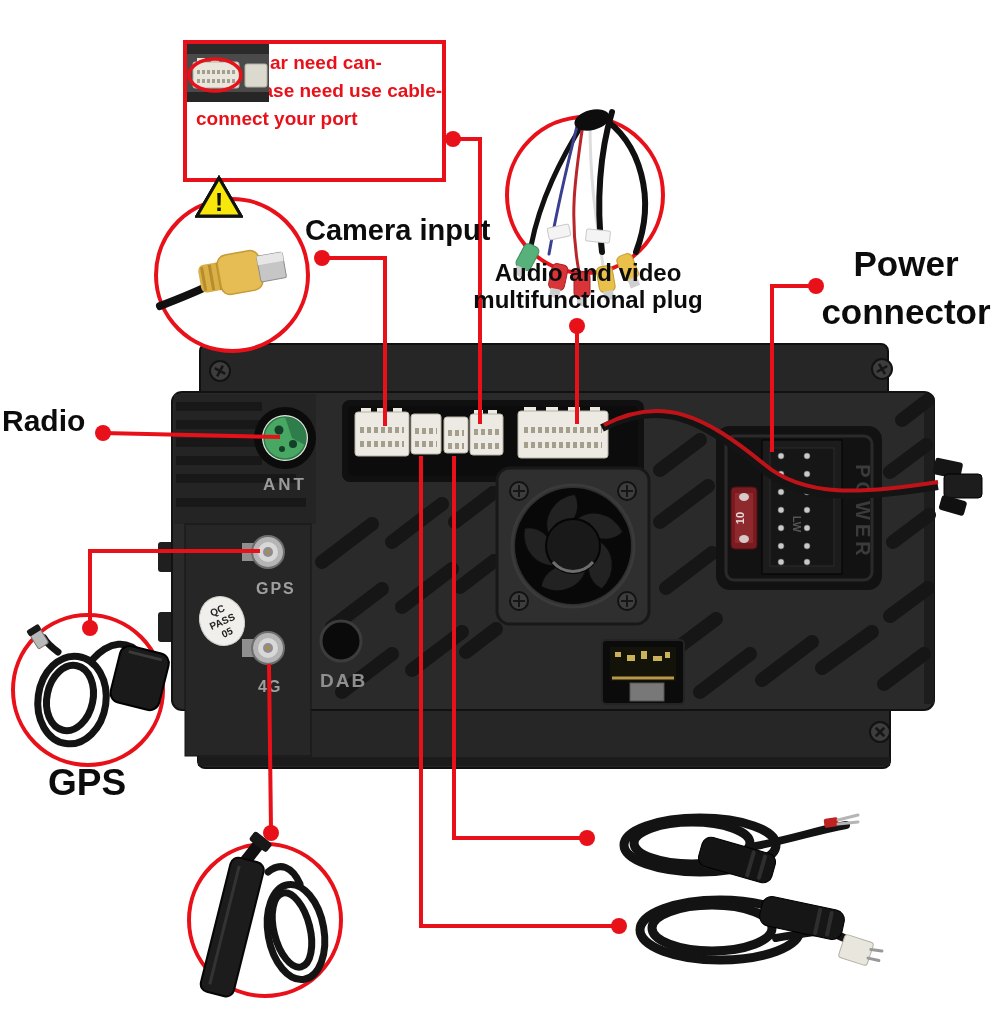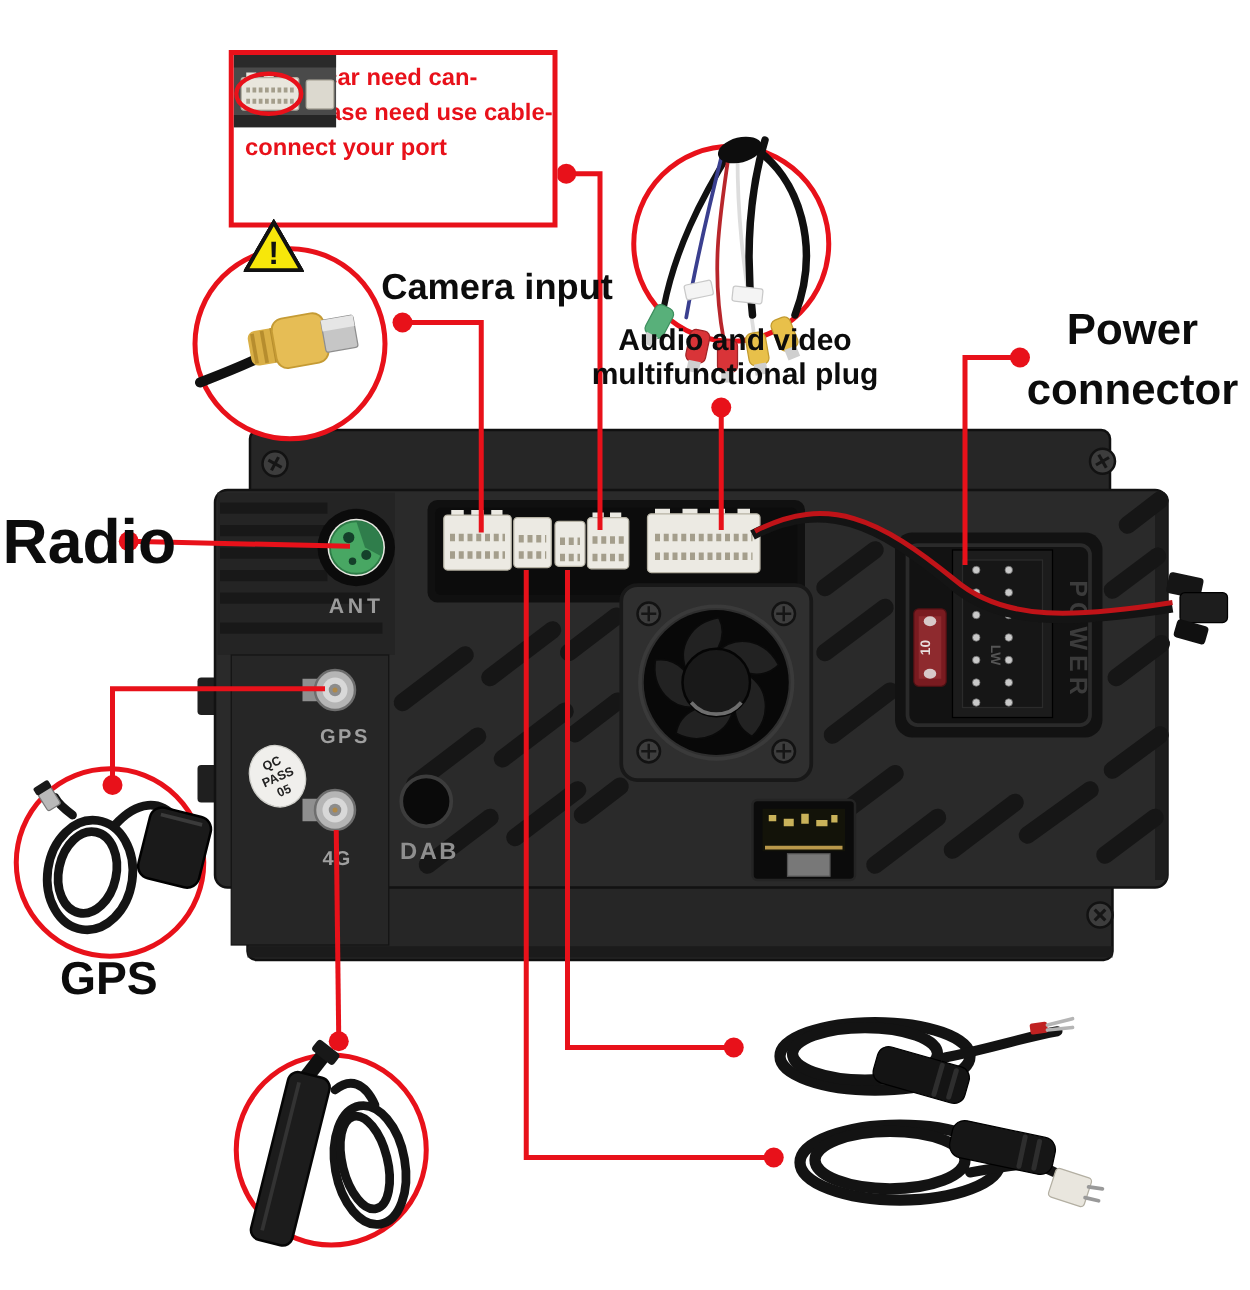--- a/index.html
+++ b/index.html
@@ -4,21 +4,21 @@
 <style>
   html,body{margin:0;padding:0;background:#fff;}
   .stage{position:relative;width:1000px;height:1032px;background:#ffffff;overflow:hidden;
          font-family:"Liberation Sans",sans-serif;color:#0c0c0c;}
   .stage svg{position:absolute;left:0;top:0;}
   .lbl{position:absolute;font-weight:bold;color:#0c0c0c;white-space:nowrap;}
   .lbl.center{text-align:center;white-space:normal;}
   #camera-label{left:305px;top:214px;font-size:29px;}
   #audio-label{left:460px;top:259px;width:256px;font-size:24px;line-height:27px;}
   #power-label{left:808px;top:240px;width:196px;font-size:35px;line-height:48px;}
-  #radio-label{left:2px;top:404px;font-size:50px;}
+  #radio-label{left:2px;top:404px;font-size:30px;}
   #gps-label{left:48px;top:762px;font-size:37px;}
   #warning-box{position:absolute;left:183px;top:40px;width:263px;height:142px;
       border:4px solid #e8111a;box-sizing:border-box;background:#fff;}
   #warning-box .wline{margin:0;padding:0 0 0 9px;font-size:19px;line-height:28px;
       font-weight:bold;color:#e8111a;white-space:nowrap;}
   #warning-box .wline:first-child{padding-top:5px;}
   .tri-row{position:absolute;left:8px;bottom:3px;display:flex;gap:13px;}
   .port-photo{position:absolute;right:3px;bottom:4px;}
 </style>
 </head>

